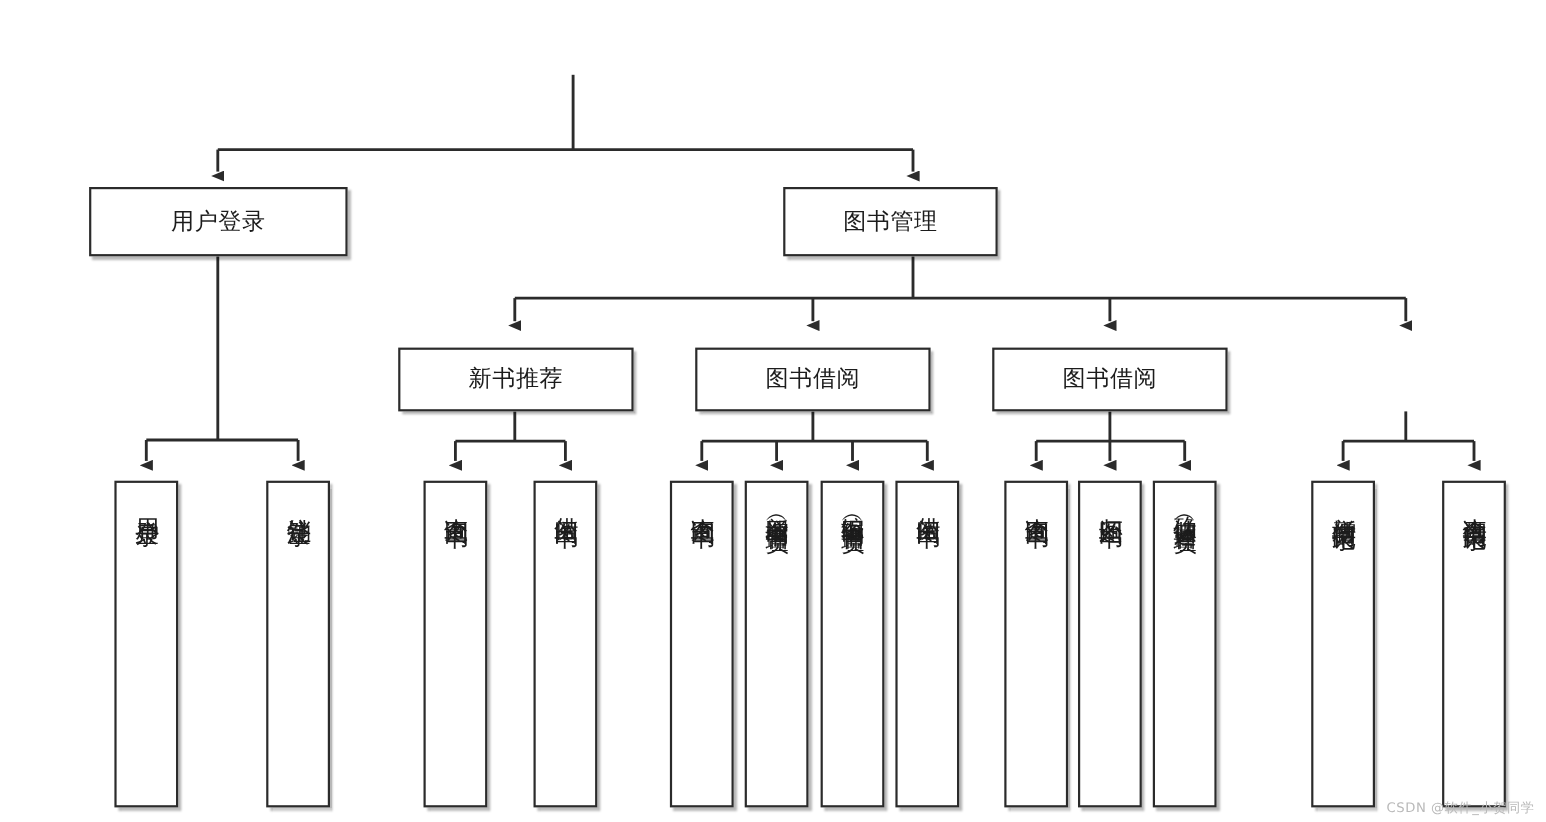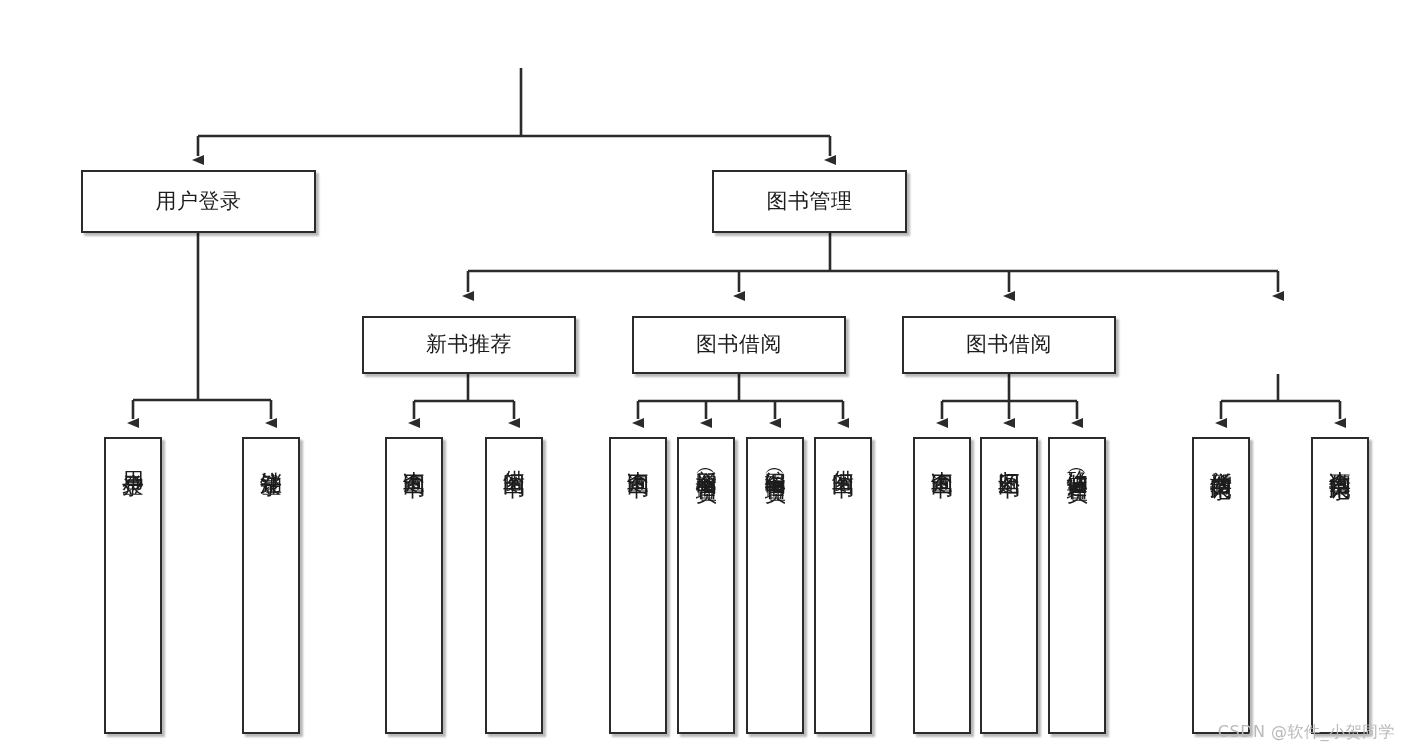--- a/index.html
+++ b/index.html
@@ -57,21 +57,21 @@
     letter-spacing: 2px;
     white-space: nowrap;
   }
   .node.leaf.tall .label {
     font-size: 21px;
   }
   #watermark {
     position: absolute;
     right: 10px;
     bottom: 4px;
-    font-size: 16px;
+    font-size: 12px;
     color: #b9b9b9;
     letter-spacing: 0.5px;
     z-index: 3;
     white-space: nowrap;
     margin-left: 16px;
   }
 </style>
 </head>
 <body>
 

